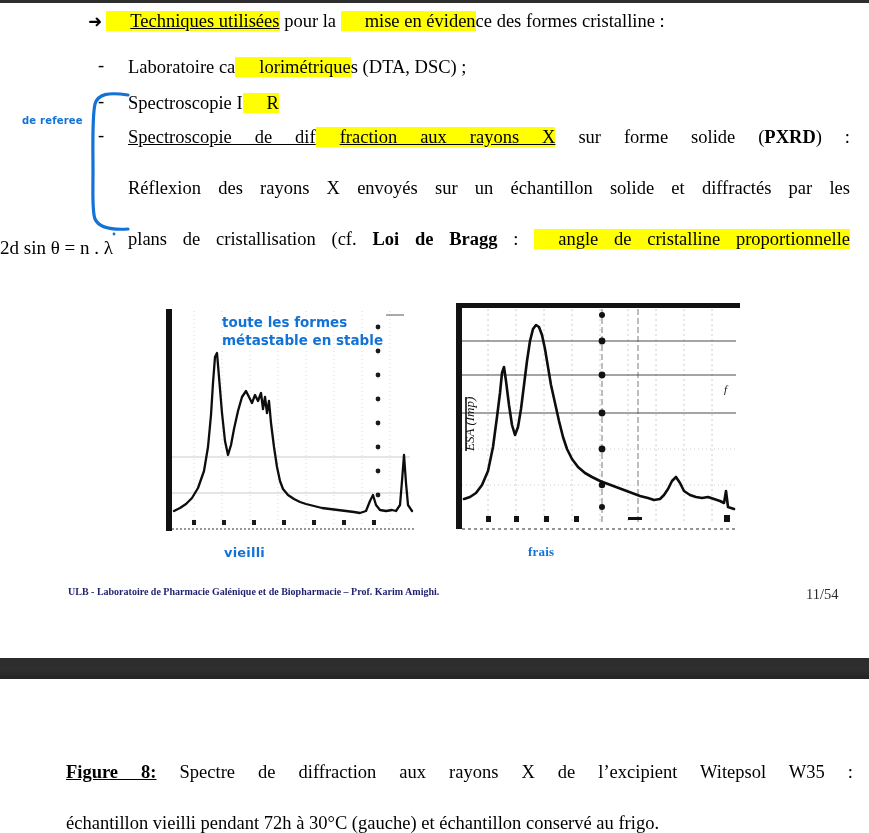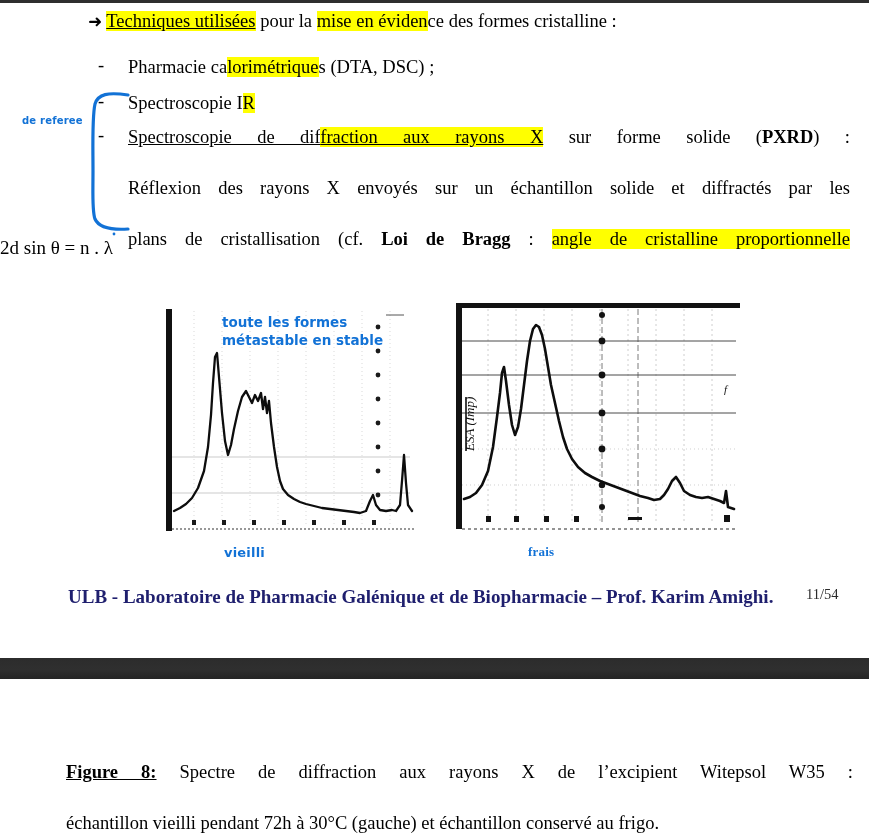--- a/index.html
+++ b/index.html
@@ -40,21 +40,21 @@
     font-size: 18.5px;
     line-height: 24px;
     white-space: nowrap;
   }
   .arrow {
     font-family: "DejaVu Sans", sans-serif;
     font-size: 17px;
     padding-right: 4px;
   }
   .u { text-decoration: underline; }
-  .hl { background: #ffff00; }
+  .hl { background: #ffff00; padding-left: 24px; }
   .b  { font-weight: bold; }
 
   .bullet-row {
     position: absolute;
     font-size: 18.5px;
     line-height: 25px;
   }
   .dash {
     position: absolute;
     font-size: 18.5px;
@@ -132,21 +132,21 @@
     overflow: hidden;
     background: #ffffff;
   }
   .chart-left  { left: 164px; top: 302px; width: 256px; height: 232px; }
   .chart-right { left: 452px; top: 298px; width: 290px; height: 237px; }
 
   
   .footer-text {
     position: absolute;
     left: 68px; top: 583px;
-    font-size: 19px;
+    font-size: 10px;
     font-weight: bold;
     color: #1f1f6e;
     white-space: nowrap;
   }
   .footer-page {
     position: absolute;
     left: 806px; top: 583px;
     font-size: 14.5px;
     color: #2b2b2b;
     white-space: nowrap;
@@ -177,21 +177,21 @@
 <div class="top-strip"></div>
 
 <div class="slide">
 
   <div class="lead-line">
     <span class="arrow">➜</span><span class="u hl">Techniques utilisées</span><span> pour la </span><span class="hl">mise en éviden</span><span>ce des formes cristalline :</span>
   </div>
 
   <span class="dash dash-1">-</span>
   <div class="bullet-row bullet-1">
-    <span>Pharmacie ca</span><span class="hl">lorimétrique</span><span>s (DTA, DSC) ;</span>
+    <span>Laboratoire ca</span><span class="hl">lorimétrique</span><span>s (DTA, DSC) ;</span>
   </div>
 
   <span class="dash dash-2">-</span>
   <div class="bullet-row bullet-2">
     <span>Spectroscopie I</span><span class="hl">R</span>
   </div>
 
   <span class="dash dash-3">-</span>
   <div class="para-3">
     <span class="just-line"><span class="u">Spectroscopie de dif</span><span class="u hl">fraction aux rayons X</span><span> sur forme solide (</span><span class="b">PXRD</span><span>) :</span></span>

